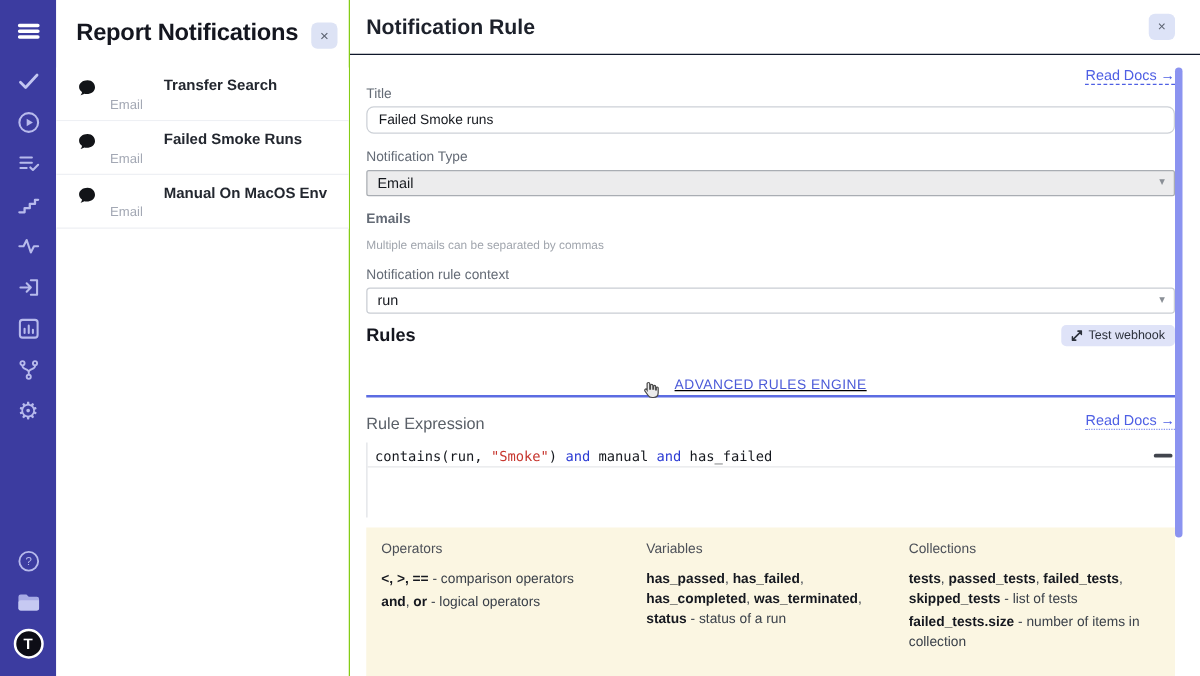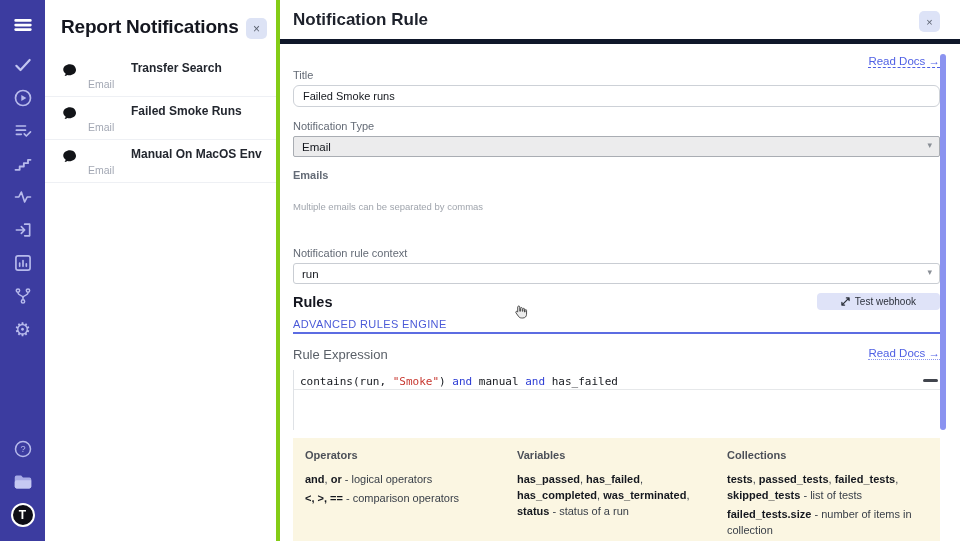--- a/index.html
+++ b/index.html
@@ -15,36 +15,36 @@
   .sb-icon.first { margin-bottom:16px; }
   .sb-icon svg { display:block; }
   .sb-gear { font-size:19px; color:#b7baec; line-height:1; }
   .sb-spacer { margin-top:auto; }
   .logo-circle { width:24px; height:24px; border-radius:50%; background:#0d0d16;
     border:2px solid #fff; color:#fff; font-weight:bold; font-size:12px;
     display:flex; align-items:center; justify-content:center; margin-bottom:14px; }
 
   
   .left-panel { width:235px; height:541px; background:#fff; flex:none; position:relative;
-    border-right:4px solid #84cc16; }
+    border-right:1px solid #84cc16; }
   .lp-header { padding:16px 16px 10px 16px; position:relative; }
   .lp-title { font-size:19px; font-weight:800; color:#14161f; letter-spacing:-0.2px; }
   .lp-close { position:absolute; right:9px; top:18px; width:21px; height:21px;
     background:#dde3f5; border:none; border-radius:5px; color:#5b6270; font-size:12px;
     display:flex; align-items:center; justify-content:center; cursor:pointer; }
   .lp-list { margin-top:6px; }
   .lp-item { display:flex; padding:7px 10px 6px 16px; border-bottom:1px solid #eef0f4;
     cursor:pointer; background:#fff; }
   .lp-item-icon { width:18px; height:18px; margin-right:9px; margin-top:1px; flex:none; }
   .lp-item-title { font-size:12px; font-weight:700; color:#23272f;margin-left:43px; }
   .lp-item-sub { font-size:10.5px; color:#a3a8b4; margin-top:3px; }
 
   
   .main { flex:1; position:relative; background:#fff; }
-  .m-header { height:44px; border-bottom:5px solid #0f172a; position:relative;
+  .m-header { height:44px; border-bottom:1px solid #0f172a; position:relative;
     display:flex; align-items:center; padding-left:13px; }
   .m-title { font-size:17px; font-weight:700; color:#1d212b; }
   .m-close { position:absolute; right:20px; top:11px; width:21px; height:21px;
     background:#dde3f7; border:none; border-radius:5px; color:#5b6270; font-size:11px;
     display:flex; align-items:center; justify-content:center; cursor:pointer; }
   .content { padding:0 20px 0 13px; }
   .docs-row { text-align:right; margin-top:7px; height:16px; }
   .link-dashed { font-size:11.5px; color:#4e5fe4; text-decoration:none;
     border-bottom:1px dashed #4e5fe4; cursor:pointer; }
   .link-dotted { font-size:11.5px; color:#4e5fe4; text-decoration:none;
@@ -55,51 +55,51 @@
     padding:0 9px; font-size:11px; color:#15181e; font-family:"Liberation Sans",sans-serif;
     background:#fff; outline:none; }
   .sel { position:relative; width:100%; height:21px; display:flex; align-items:center;
     padding:0 8px; font-size:11.5px; color:#15181e; cursor:pointer; }
   .sel::after { content:"▾"; position:absolute; right:7px; top:3px; font-size:9px; color:#8a8f96; }
   .sel-gray { background:#ececed; border:1px solid #a9adb3; border-radius:2px; }
   .sel-white { background:#fff; border:1px solid #c9cdd3; border-radius:3px; }
   .emails-input { width:100%; height:26px; border:2px solid #8183ee; border-radius:8px;
     padding:0 9px; font-size:11px; color:#15181e; font-family:"Liberation Sans",sans-serif;
     background:#fff; outline:none; }
-  .hint { font-size:9.5px; color:#a0a5ad; margin-top:20px; }
+  .hint { font-size:9.5px; color:#a0a5ad; margin-top:10px; }
   .cb-row { margin-top:23px; display:flex; align-items:center; gap:8px; }
   .checkbox { width:13px; height:13px; background:#3f4be0; border-radius:3px; flex:none;
     position:relative; cursor:pointer; }
   .checkbox::after { content:"✓"; position:absolute; left:2px; top:-1px; color:#fff; font-size:10px; }
   .cb-label { font-size:12px; color:#20242c; }
-  .ctx-label { margin-top:35px; }
+  .ctx-label { margin-top:12px; }
   .rules-row { margin-top:9px; display:flex; align-items:center; justify-content:space-between; }
   .rules-h { font-size:14.5px; font-weight:700; color:#14161f; }
   .webhook-btn { display:flex; align-items:center; gap:5px; background:#dfe3f8; border:none;
-    border-radius:4px; height:17px; padding:0 24px; font-size:10px; color:#2c313b;
+    border-radius:4px; height:17px; padding:0 8px; font-size:10px; color:#2c313b;
     cursor:pointer; font-family:"Liberation Sans",sans-serif; }
-  .tab-row { margin-top:4px; text-align:left; height:17px; position:relative; }
+  .tab-row { margin-top:21px; text-align:center; height:17px; position:relative;text-decoration:underline; }
   .tab-link { font-size:11px; color:#4b5ad8; letter-spacing:0.4px; cursor:pointer; }
   .tab-underline { height:2px; background:#5c6ce2; margin-top:1px; }
   .expr-row { margin-top:13px; display:flex; align-items:flex-start; justify-content:space-between; }
   .expr-label { font-size:13px; color:#5a6068; }
   .code-area { margin-top:8px; height:60px; border-left:1px solid #dfe2e6; position:relative; }
   .code-line { padding:5px 0 0 6px; font-family:"DejaVu Sans Mono", monospace;
     font-size:11px; color:#15181e; white-space:pre; }
   .code-line .str { color:#c7372f; } .code-line .kw { color:#2b3bd4; }
   .code-rule { position:absolute; top:19px; left:0; right:0; height:1px; background:#e6e8ea; }
   .code-dash { position:absolute; top:9px; right:2px; width:15px; height:3px;
     background:#41454d; border-radius:2px; cursor:pointer; }
 
   
   .help { margin-top:8px; background:#fbf6e2; padding:11px 12px; display:flex; gap:12px;
     height:120px; }
   .help-col { flex:none; }
   .help-col.c1 { width:200px; } .help-col.c2 { width:198px; } .help-col.c3 { flex:1; }
-  .help-h { font-size:11px; color:#4c5058; margin-bottom:10px;font-weight:bold; }
+  .help-h { font-size:11px; color:#4c5058; margin-bottom:10px; }
   .help-line { font-size:11px; line-height:16px; color:#3a4049; margin-bottom:3px; }
   .help-line .b { font-weight:700; color:#15181f; }
 
   
   .scroll-thumb { position:absolute; left:940px; top:54px; width:6px; height:376px;
     background:#8b93f0; border-radius:3px; cursor:pointer; }
   .cursor { position:absolute; left:512px; top:303px; pointer-events:none; }
 </style>
 </head>
 <body>
@@ -265,22 +265,22 @@
 
       <div class="code-area">
         <div class="code-line"><span>contains(run, </span><span class="str">"Smoke"</span><span>) </span><span class="kw">and</span><span> manual </span><span class="kw">and</span><span> has_failed</span></div>
         <div class="code-rule"></div>
         <div class="code-dash"></div>
       </div>
 
       <div class="help">
         <div class="help-col c1">
           <div class="help-h">Operators</div>
+          <div class="help-line"><span class="b">&lt;, &gt;, ==</span><span> - comparison operators</span></div>
           <div class="help-line"><span class="b">and</span><span>, </span><span class="b">or</span><span> - logical operators</span></div>
-          <div class="help-line"><span class="b">&lt;, &gt;, ==</span><span> - comparison operators</span></div>
 
         </div>
         <div class="help-col c2">
           <div class="help-h">Variables</div>
           <div class="help-line"><span class="b">has_passed</span><span>, </span><span class="b">has_failed</span><span>, </span><span class="b">has_completed</span><span>, </span><span class="b">was_terminated</span><span>, </span><span class="b">status</span><span> - status of a run</span></div>
 
         </div>
         <div class="help-col c3">
           <div class="help-h">Collections</div>
           <div class="help-line"><span class="b">tests</span><span>, </span><span class="b">passed_tests</span><span>, </span><span class="b">failed_tests</span><span>, </span><span class="b">skipped_tests</span><span> - list of tests</span></div>

